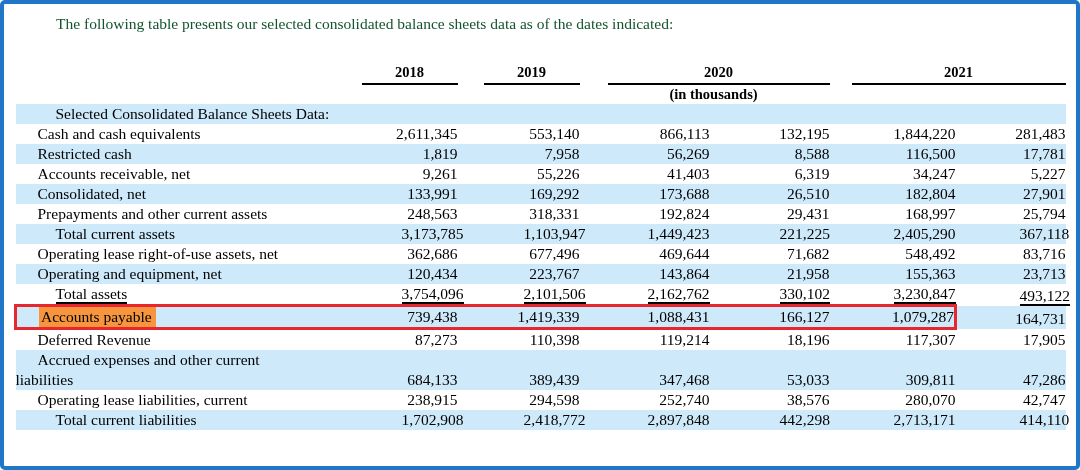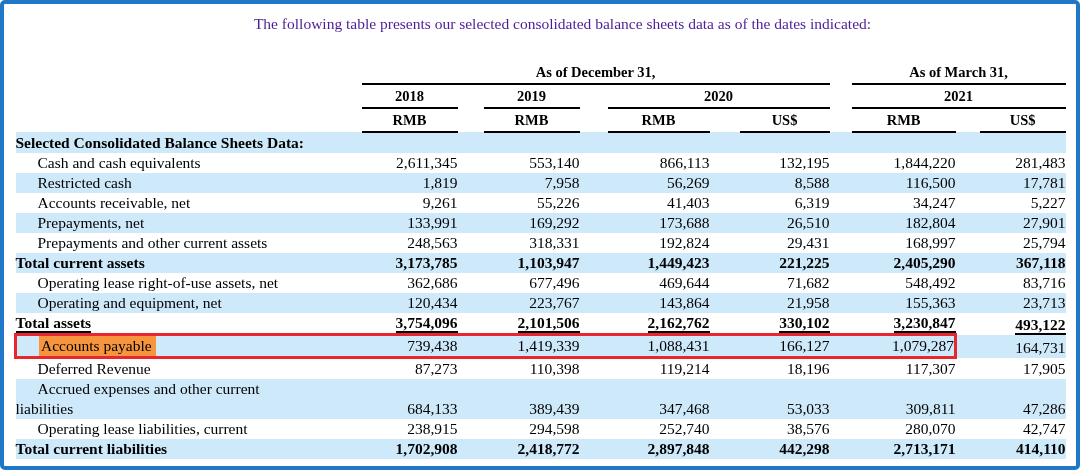--- a/index.html
+++ b/index.html
@@ -16,22 +16,21 @@
     inset: 0;
     border: 4px solid var(--frame, #2077C8);
     border-radius: 5px;
     box-sizing: border-box;
     background: #ffffff;
   }
   .intro {
     margin: 10px 7px 0 52px;
     font-size: 15.5px;
     line-height: 20px;
-    color: #4c1d95;
-    text-align: center;
+    color: #14532d;
   }
   table {
     border-collapse: collapse;
     table-layout: fixed;
     width: 1050px;
     margin: 27px 0 0 10px;
   }
   col.cL  { width: 330px; }
   col.cG1 { width: 16px; }
   col.cA  { width: 96px; }
@@ -64,21 +63,21 @@
   }
   thead th.u { border-bottom: 2px solid #000; padding-bottom: 1px; }
   thead .note-row th { height: 18px; border-bottom: none; }
 
   tbody td { height: 20px; }
   tbody tr.stripe { background: var(--stripe, #CDE9FA); }
   td.lbl { text-align: left; }
   td.lbl.ind, .ind { padding-left: 22px; }
   .ind2 { }
   td.num { text-align: right; }
-  .b { font-weight: bold; }
+  .b { font-weight: normal; padding-left: 40px; }
   .ul-txt { border-bottom: 2px solid #000; padding-bottom: 0px; }
   .hl {
     background: var(--orange, #F6953E);
     padding: 1px 4px 2px 2px;
     margin-top: 40px;
   }
   
   .bx  { border-top: 3px solid var(--red, #E8262D); border-bottom: 3px solid var(--red, #E8262D); }
   .bxl { border-left: 3px solid var(--red, #E8262D); }
   .bxr { border-right: 3px solid var(--red, #E8262D); }
@@ -101,47 +100,31 @@
         <col class="cG4">
       <col class="cD">
         <col class="cG5">
       <col class="cE">
         <col class="cG6">
       <col class="cF">
     </colgroup>
     <thead>
       <tr>
         <th colspan="2"></th>
-        <th colspan="7" class="u">As of December 31,</th>
-        <th></th>
-        <th colspan="3" class="u">As of March 31,</th>
-      </tr>
-      <tr>
-        <th colspan="2"></th>
         <th class="u">2018</th>
         <th></th>
         <th class="u">2019</th>
         <th></th>
         <th colspan="3" class="u">2020</th>
         <th></th>
         <th colspan="3" class="u">2021</th>
       </tr>
-      <tr>
+      <tr class="note-row">
         <th colspan="2"></th>
-        <th class="u">RMB</th>
-        <th></th>
-        <th class="u">RMB</th>
-        <th></th>
-        <th class="u">RMB</th>
-        <th></th>
-        <th class="u">US$</th>
-        <th></th>
-        <th class="u">RMB</th>
-        <th></th>
-        <th class="u">US$</th>
+        <th colspan="11">(in thousands)</th>
       </tr>
     </thead>
     <tbody>
         <tr class="stripe">
           <td colspan="2" class="lbl b"><span>Selected Consolidated Balance Sheets Data:</span></td>
           <td class="num b"></td>
           <td class="gap"></td>
           <td class="num b"></td>
           <td class="gap"></td>
           <td class="num b"></td>
@@ -188,21 +171,21 @@
           <td class="gap"></td>
           <td class="num"><span>41,403</span></td>
           <td class="gap"></td>
           <td class="num"><span>6,319</span></td>
           <td class="gap"></td>
           <td class="num"><span>34,247</span></td>
           <td class="gap"></td>
           <td class="num"><span>5,227</span></td>
         </tr>
         <tr class="stripe">
-          <td colspan="2" class="lbl ind"><span>Prepayments, net</span></td>
+          <td colspan="2" class="lbl ind"><span>Consolidated, net</span></td>
           <td class="num"><span>133,991</span></td>
           <td class="gap"></td>
           <td class="num"><span>169,292</span></td>
           <td class="gap"></td>
           <td class="num"><span>173,688</span></td>
           <td class="gap"></td>
           <td class="num"><span>26,510</span></td>
           <td class="gap"></td>
           <td class="num"><span>182,804</span></td>
           <td class="gap"></td>

